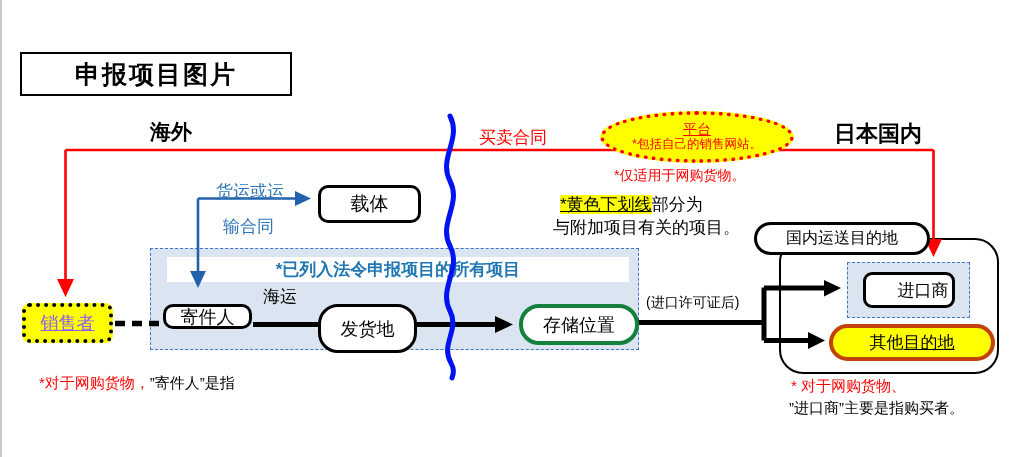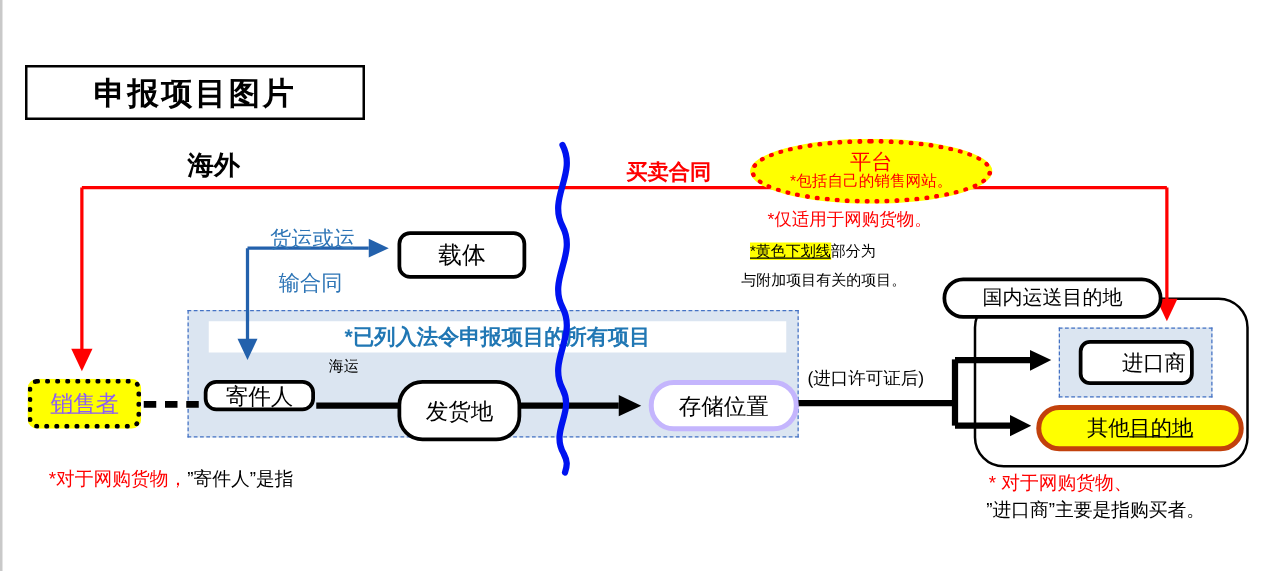--- a/index.html
+++ b/index.html
@@ -13,43 +13,43 @@
   
   .title-box{left:18px;top:52px;width:268px;height:40px;border:2px solid #000;
     display:flex;align-items:center;justify-content:center;font-size:25px;font-weight:bold;letter-spacing:2px;background:#fff;z-index:10;}
   .region-label{font-weight:bold;font-size:21px;z-index:10;}
   .red-text{color:#ff0000;}
   .blue-text{color:#2e75b6;}
   
   .platform{left:598px;top:111px;width:194px;height:52px;background:#ffff00;
     border:4px dotted #ff0000;border-radius:50%;display:flex;flex-direction:column;
     align-items:center;justify-content:center;z-index:12;box-sizing:border-box;line-height:1.1;}
-  .platform .p-title{color:#ff0000;font-size:17px;}
+  .platform .p-title{color:#ff0000;font-size:14px;text-decoration:underline;}
   .platform .p-note{color:#ff0000;font-size:12.5px;}
   
   .node{background:#fff;border:3.5px solid #000;display:flex;align-items:center;justify-content:center;z-index:10;box-sizing:border-box;}
   .carrier{left:316px;top:185px;width:103px;height:38px;border-radius:10px;font-size:19px;}
   .dom-dest{left:752px;top:222px;width:176px;height:33px;border-radius:17px;font-size:16px;z-index:11;}
   .big-rect{left:777px;top:238px;width:216px;height:132px;border:2.5px solid #000;border-radius:24px;background:transparent;z-index:4;}
   .dash-panel{background:#dbe5f1;border:1.6px dashed #4472c4;box-sizing:border-box;}
   .panel-right{left:845px;top:262px;width:123px;height:56px;z-index:5;}
   .importer{left:861px;top:272px;width:92px;height:36px;border-radius:9px;font-size:17px;z-index:10;padding-left:28px;}
   .other-dest{left:827px;top:324px;width:166px;height:37px;background:#ffff00;border:4px solid #c2410c;border-radius:19px;font-size:17px;z-index:10;}
   .panel-main{left:148px;top:248px;width:489px;height:102px;z-index:3;}
   .heading-band{left:165px;top:257px;width:462px;height:25px;background:#fff;display:flex;align-items:center;justify-content:center;
     color:#2077b4;font-weight:bold;font-size:17px;z-index:6;}
   .seller{left:20px;top:303px;width:91px;height:40px;background:#ffff00;border:4px dotted #000;border-radius:8px;
     display:flex;align-items:center;justify-content:center;font-size:18px;z-index:10;box-sizing:border-box;}
   .seller span{color:#8b5cf6;text-decoration:underline;}
   .sender{left:161px;top:304px;width:89px;height:25px;border-radius:10px;font-size:18px;}
   .ship-place{left:316px;top:304px;width:99px;height:49px;border-radius:20px;font-size:18px;}
-  .storage{left:517px;top:304px;width:120px;height:41px;border:4px solid #c4b5fd;border-radius:20px;font-size:18px;}
-  .small-label{font-size:12px;z-index:10;text-align:right;}
+  .storage{left:517px;top:304px;width:120px;height:41px;border:4px solid #15803d;border-radius:20px;font-size:18px;}
+  .small-label{font-size:17px;z-index:10;text-align:right;}
   .note{font-size:14px;z-index:10;}
-  .legend-line{font-size:12px;z-index:10;margin-left:40px;}
+  .legend-line{font-size:17px;z-index:10;}
   .hl-yellow{background:#ffff00;text-decoration:underline;}
   .footnote{font-size:15px;z-index:10;}
   svg.wires{position:absolute;left:0;top:0;z-index:7;pointer-events:none;}
   .u{text-decoration:underline;font-family:Liberation Mono, monospace;}
 </style>
 </head>
 <body>
 
 <div id="canvas">
 
@@ -81,22 +81,23 @@
     <path d="M762 340.5 H806" stroke="#000" stroke-width="5" fill="none"></path>
     <polygon points="806,332 806,349 823,340.5" fill="#000"></polygon>
 
     <path d="M448 116 C460 139, 436 158, 448 181 C460 204, 436 223, 448 246
              C460 269, 436 288, 448 311 C458 330, 438 344, 449 363 C452 369, 452 372, 450 378" stroke="#0013f0" stroke-width="5" fill="none" stroke-linecap="round"></path>
   </svg>
 
   <div class="abs title-box">申报项目图片</div>
 
   <div class="abs region-label" style="left:148px;top:118px;">海外</div>
+  <div class="abs region-label" style="left:832px;top:119px;font-size:22px;">日本国内</div>
 
-  <div class="abs red-text nowrap" style="left:499px;top:126px;font-size:17px;z-index:10;font-weight:bold;">买卖合同</div>
+  <div class="abs red-text nowrap" style="left:477px;top:126px;font-size:17px;z-index:10;">买卖合同</div>
 
   <div class="abs platform">
     <span class="p-title">平台</span>
     <span class="p-note nowrap">*包括自己的销售网站。</span>
   </div>
   <div class="abs red-text note nowrap" style="left:612px;top:167px;">*仅适用于网购货物。</div>
 
   <div class="abs blue-text nowrap" style="left:214px;top:180px;font-size:17px;z-index:10;">货运或运</div>
   <div class="abs blue-text nowrap" style="left:221px;top:215px;font-size:17px;z-index:10;">输合同</div>
 

